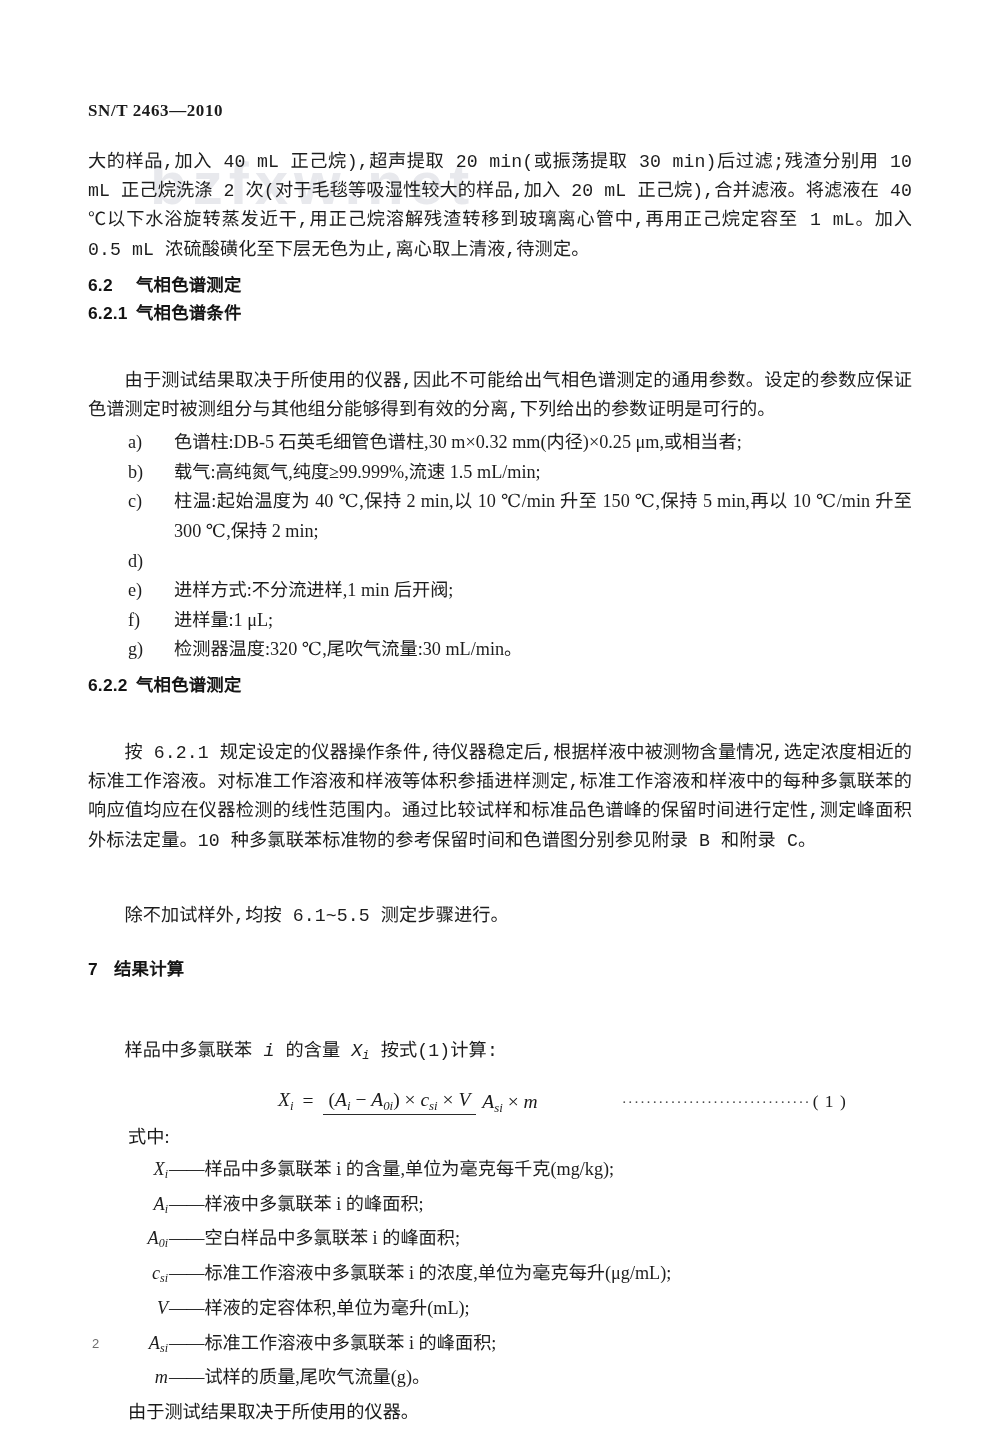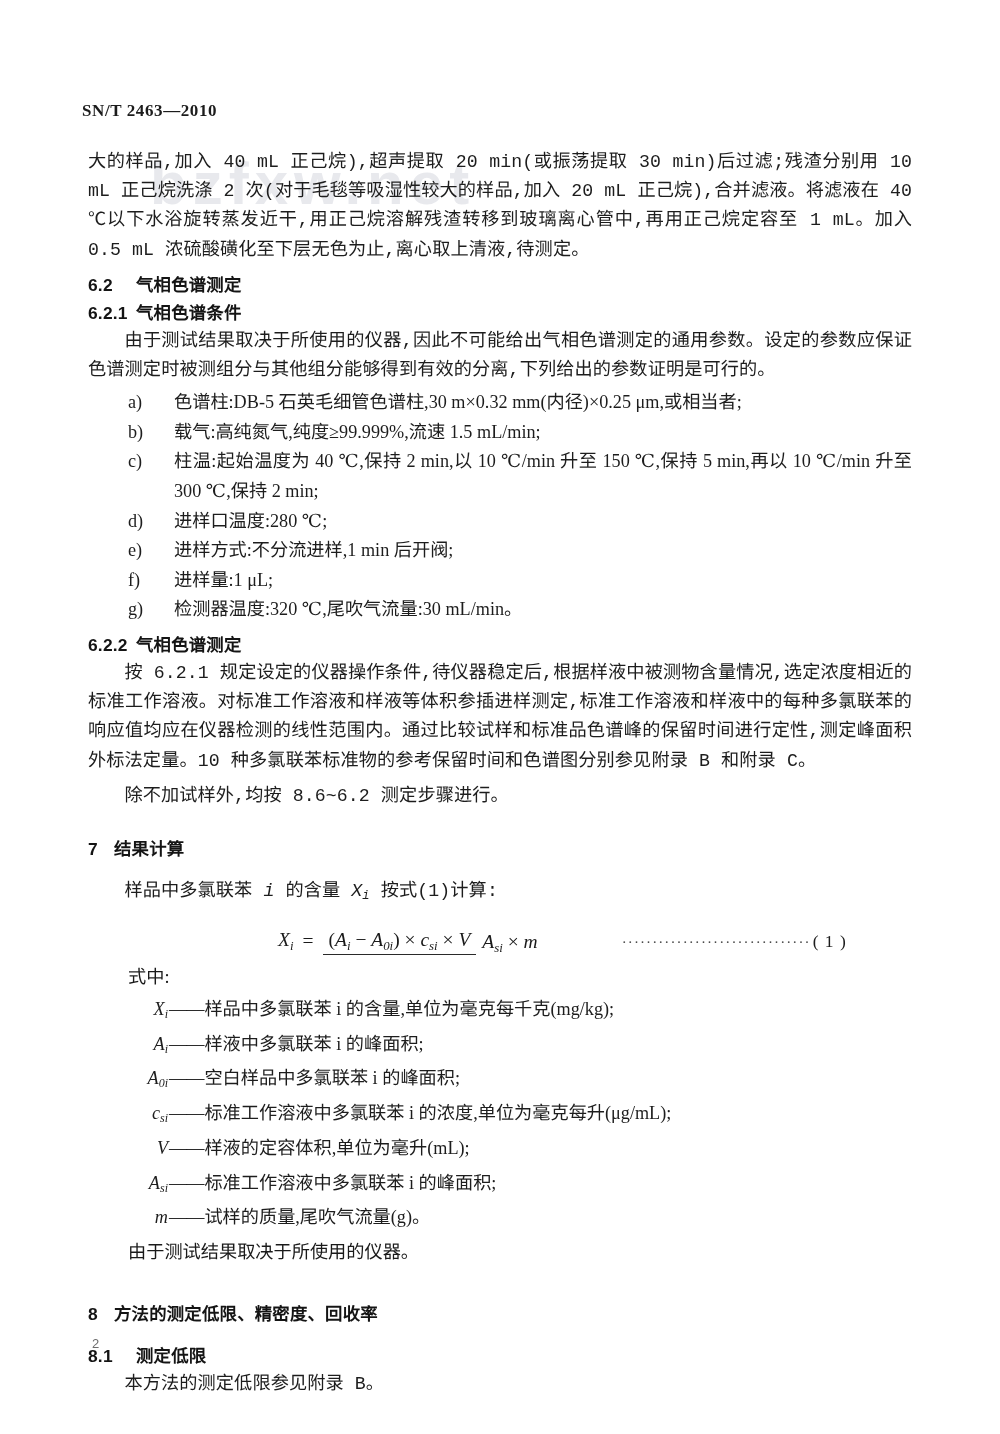--- a/index.html
+++ b/index.html
@@ -30,21 +30,21 @@
     font-weight: 700;
     letter-spacing: 6px;
     color: rgba(110, 120, 140, 0.16);
     white-space: nowrap;
     pointer-events: none;
     user-select: none;
     z-index: 0;
   }
   .std-header {
     position: absolute;
-    left: 82px;
+    left: 88px;
     top: 101px;
     font-family: "Liberation Serif", serif;
     font-size: 17px;
     font-weight: 700;
     letter-spacing: 0.6px;
     color: #1c1c1c;
   }
   .body-area {
     position: absolute;
     left: 88px;
@@ -58,20 +58,21 @@
     font-size: 18.2px;
     line-height: 29.2px;
     text-align: justify;
     text-justify: inter-ideograph;
     letter-spacing: 0.1px;
     color: #1d1d1d;
     font-family: Liberation Mono, monospace;
   }
   .para.indent {
     text-indent: 2em;
+    margin-top: 40px;
   }
   .heading {
     font-family: "Liberation Sans", "DejaVu Sans", sans-serif;
     font-size: 17.4px;
     font-weight: 700;
     line-height: 28px;
     color: #141414;
     letter-spacing: 0.2px;
   }
   .heading .num {
@@ -247,21 +248,20 @@
       <li>
         <span class="mark">b)</span>
         <span class="txt">载气:高纯氮气,纯度≥99.999%,流速 1.5 mL/min;</span>
       </li>
       <li>
         <span class="mark">c)</span>
         <span class="txt">柱温:起始温度为 40 ℃,保持 2 min,以 10 ℃/min 升至 150 ℃,保持 5 min,再以 10 ℃/min 升至 300 ℃,保持 2 min;</span>
       </li>
       <li>
         <span class="mark">d)</span>
-        <span class="txt">进样口温度:280 ℃;</span>
       </li>
       <li>
         <span class="mark">e)</span>
         <span class="txt">进样方式:不分流进样,1 min 后开阀;</span>
       </li>
       <li>
         <span class="mark">f)</span>
         <span class="txt">进样量:1 μL;</span>
       </li>
       <li>
@@ -274,21 +274,21 @@
 
     <div class="heading">
       <span class="num">6.2.2</span><span>气相色谱测定</span>
     </div>
 
     <p class="para indent">按 6.2.1 规定设定的仪器操作条件,待仪器稳定后,根据样液中被测物含量情况,选定浓度相近的标准工作溶液。对标准工作溶液和样液等体积参插进样测定,标准工作溶液和样液中的每种多氯联苯的响应值均应在仪器检测的线性范围内。通过比较试样和标准品色谱峰的保留时间进行定性,测定峰面积外标法定量。10 种多氯联苯标准物的参考保留时间和色谱图分别参见附录 B 和附录 C。</p>
 
     <div class="gap-s"></div>
 
 
-    <p class="para indent">除不加试样外,均按 8.6~6.2 测定步骤进行。</p>
+    <p class="para indent">除不加试样外,均按 6.1~5.5 测定步骤进行。</p>
 
     <div class="gap-l"></div>
 
     <div class="heading h1">
       <span class="num">7</span><span>结果计算</span>
     </div>
 
     <div class="gap-m"></div>
 
     <p class="para indent"><span>样品中多氯联苯 </span><span class="it">i</span><span> 的含量 </span><span class="it">X</span><sub>i</sub><span> 按式(1)计算:</span></p>

